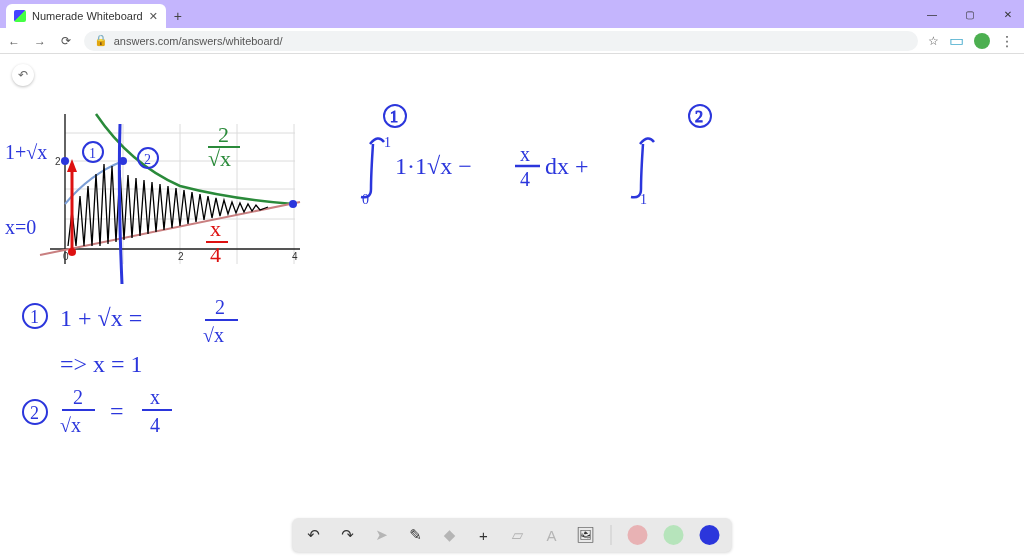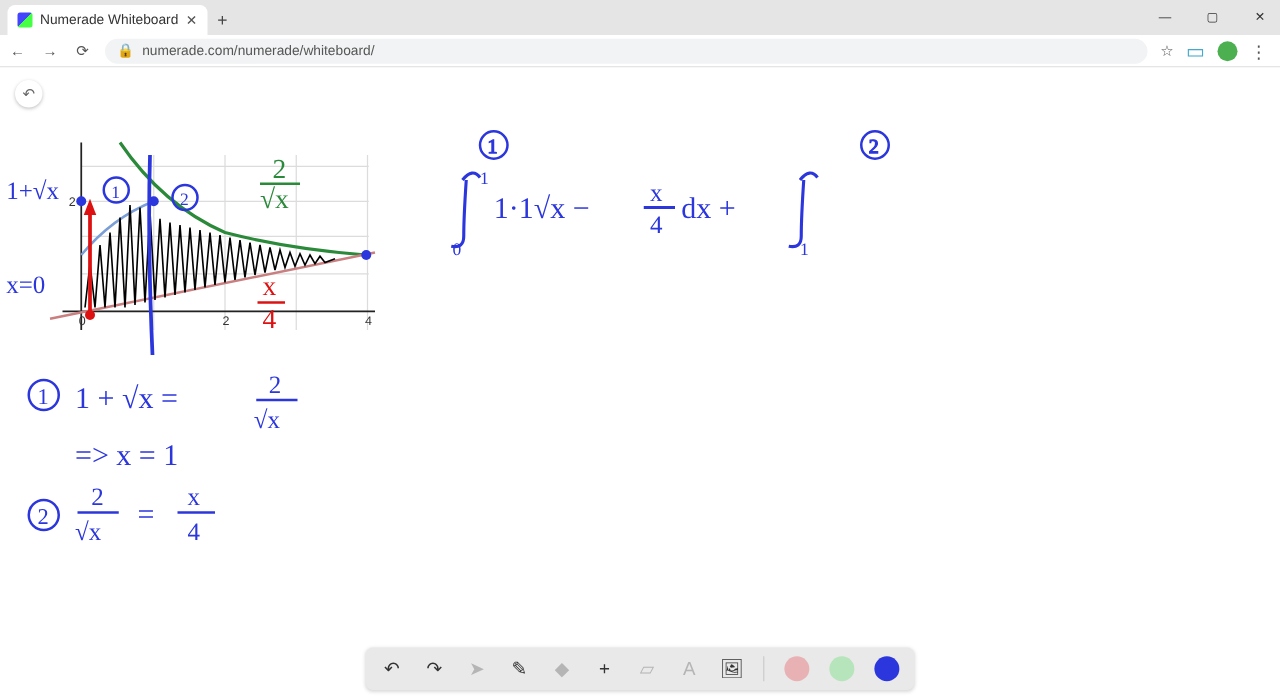--- a/index.html
+++ b/index.html
@@ -7,21 +7,21 @@
       font-family: -apple-system, BlinkMacSystemFont, "Segoe UI", sans-serif;
       background: #fff;
       width: 1024px;
       height: 558px;
       overflow: hidden;
       position: relative;
     }
     
     .browser-tabs {
       height: 28px;
-      background: #e5e5e5;
+      background: #c4b5fd;
       display: flex;
       align-items: flex-end;
       padding-left: 6px;
     }
     .tab {
       background: #fff;
       height: 24px;
       min-width: 150px;
       border-radius: 6px 6px 0 0;
       display: flex;
@@ -119,21 +119,21 @@
     <span>▢</span>
     <span>✕</span>
   </div>
 </div>
 <div class="address-bar">
   <div class="nav-btn">←</div>
   <div class="nav-btn">→</div>
   <div class="nav-btn">⟳</div>
   <div class="url-box">
     <span>🔒</span>
-    <span>numerade.com/numerade/whiteboard/</span>
+    <span>answers.com/answers/whiteboard/</span>
   </div>
   <div class="right-controls">
     <span class="star">☆</span>
     <span style="color:#4ac;">▭</span>
     <div class="avatar-dot"></div>
     <span class="menu-dots">⋮</span>
   </div>
 </div>
 
 <div class="page">

